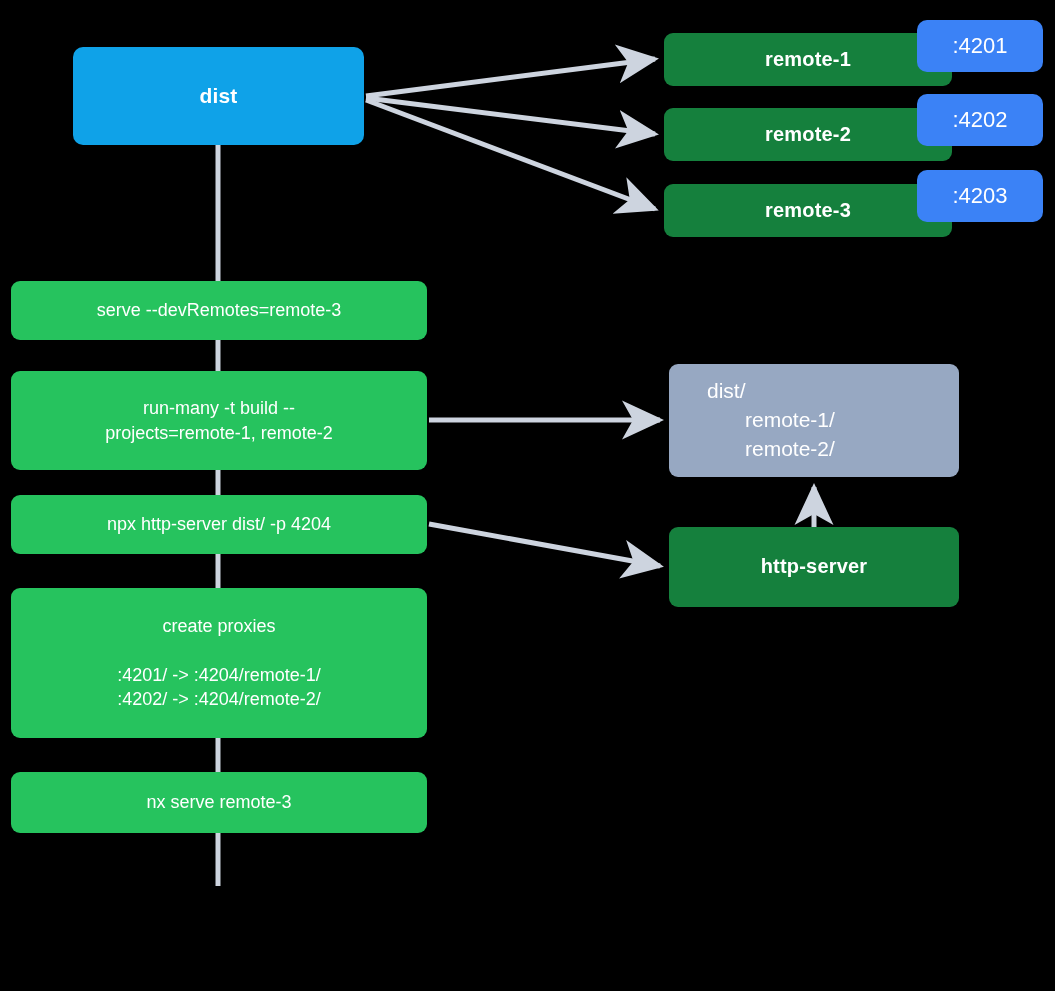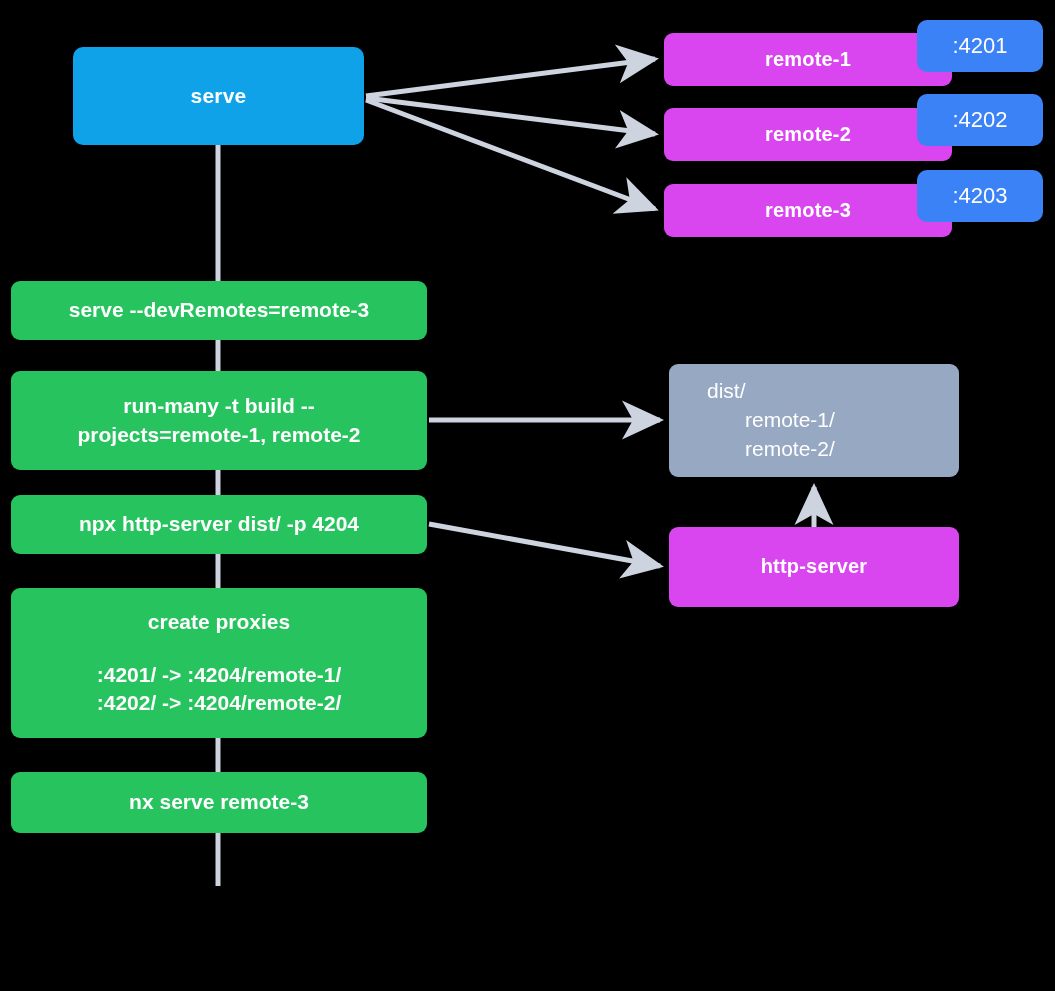--- a/index.html
+++ b/index.html
@@ -34,30 +34,30 @@
     font-size: 21px;
     letter-spacing: 0.2px;
   }
   .node-served {
     background: #3B82F6;
     font-weight: bold;
     font-size: 21px;
     letter-spacing: 0.2px;
   }
   .node-remote {
-    background: #d946ef;
+    background: #15803d;
     font-weight: bold;
     font-size: 20px;
     letter-spacing: 0.2px;
     border-radius: 9px;
   }
   .node-cmd {
     background: #26C35E;
-    font-weight: bold;
-    font-size: 21px;
+    font-weight: normal;
+    font-size: 18px;
     border-radius: 9px;
   }
   .node-artifact {
     background: #97A8C2;
     font-weight: normal;
     font-size: 21px;
     border-radius: 9px;
     align-items: flex-start;
     justify-content: center;
   }
@@ -116,21 +116,21 @@
     <line x1="218" y1="833" x2="218" y2="886" stroke="#CDD4DF" stroke-width="5"></line>
 
     <path d="M 429 420 L 660 420" stroke="#CDD4DF" stroke-width="5" fill="none" marker-end="url(#arrow)"></path>
 
     <path d="M 429 524 L 660 566" stroke="#CDD4DF" stroke-width="5" fill="none" marker-end="url(#arrow)"></path>
 
     <path d="M 814 527 L 814 487" stroke="#CDD4DF" stroke-width="5" fill="none" marker-end="url(#arrow)"></path>
   </svg>
 
   <div class="node node-host" style="left:73px; top:47px; width:291px; height:98px;">
-    <span>serve</span>
+    <span>dist</span>
   </div>
 
   <div class="node node-remote" style="left:664px; top:33px; width:288px; height:53px;">
     <span>remote-1</span>
   </div>
   <div class="badge" style="left:917px; top:8px; width:126px; height:52px;margin-top:12px;">
     <span>:4201</span>
   </div>
 
   <div class="node node-remote" style="left:664px; top:108px; width:288px; height:53px;">

